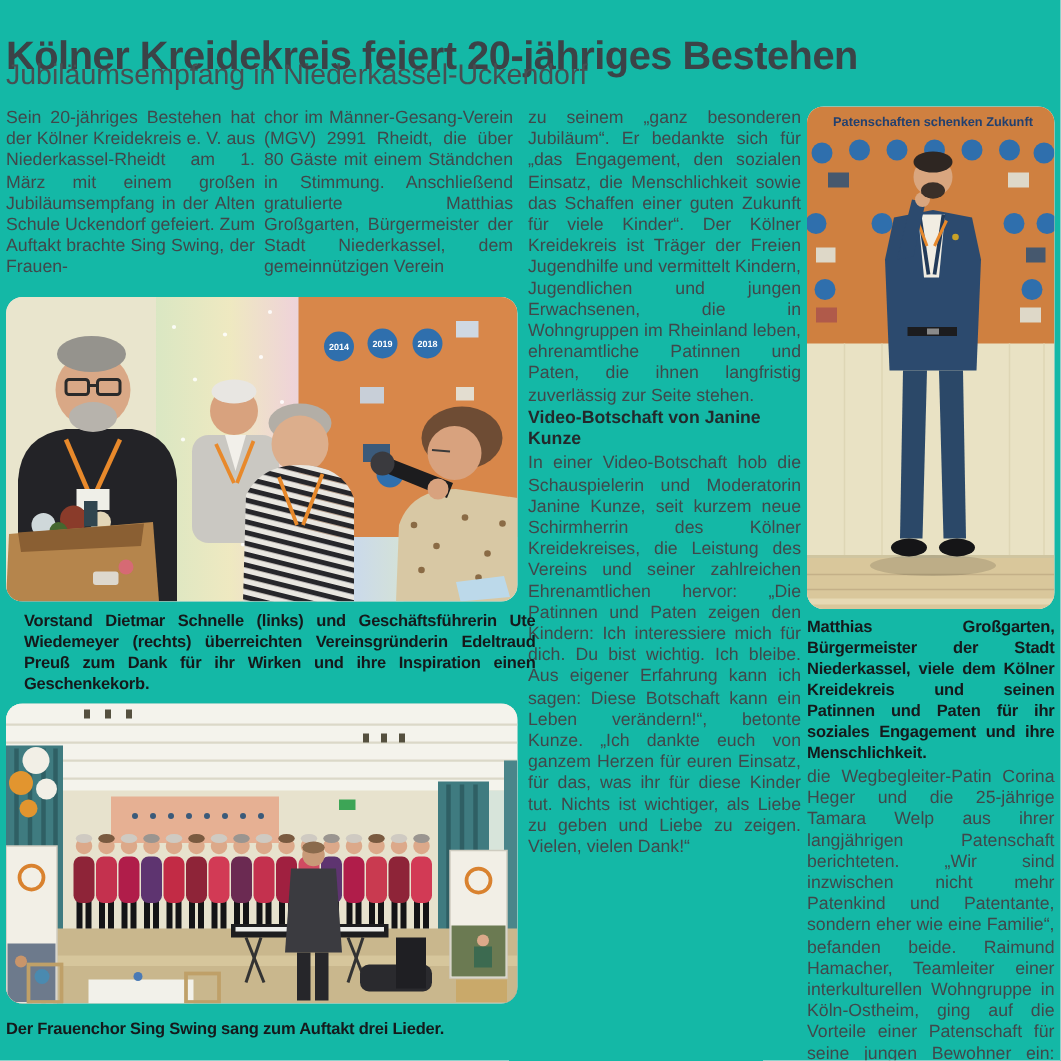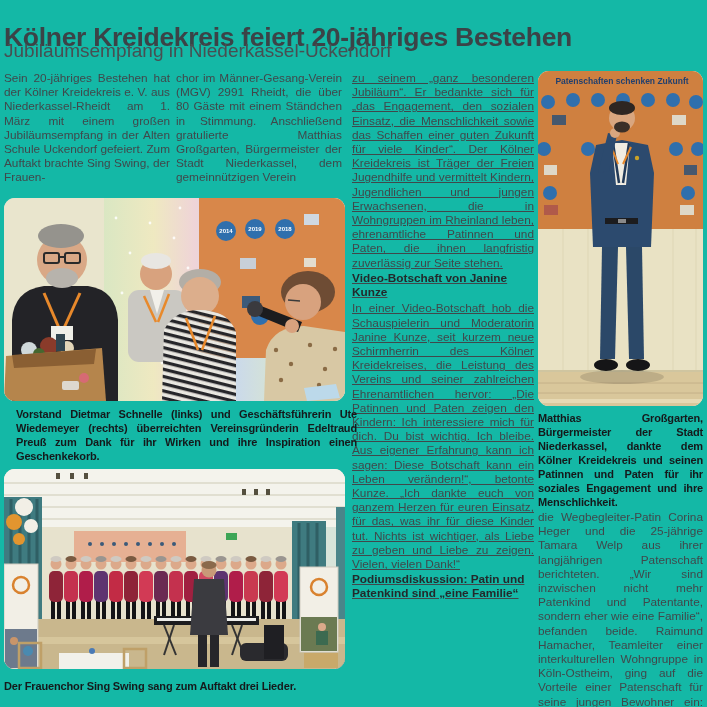--- a/index.html
+++ b/index.html
@@ -23,21 +23,21 @@
     color:#40484b;
   }
   .bodycol p{margin:0 0 0 0;}
   .bodycol p + p{margin-top:2px;}
   .colhead{
     font-weight:bold;color:#23292b;margin:10px 0 1px 0;text-align:left;
     line-height:13.8px;
   }
   .col1{left:4px;width:166px;}
   .col2{left:176px;width:166px;}
-  .col3{left:352px;width:182px;height:632px;text-decoration:underline;}
+  .col3{left:352px;width:182px;height:632px;}
   .col4text{position:absolute;left:538px;top:510px;width:165px;
     font-size:11.8px;line-height:14.2px;text-align:justify;color:#40484b;}
   .caption{
     position:absolute;font-size:11px;font-weight:bold;line-height:14px;
     letter-spacing:-0.15px;color:#15191b;text-align:justify;
   }
   .caption1{left:16px;top:407px;width:341px;}
   .caption2{left:4px;top:679px;width:341px;}
   .caption3{left:538px;top:411px;width:165px;}
   .photo{position:absolute;overflow:hidden;background:#ddd;border-radius:11px;}
@@ -59,21 +59,20 @@
   </div>
 
   <div class="bodycol col2">
     <p>chor im Männer-Gesang-Verein (MGV) 2991 Rheidt, die über 80 Gäste mit einem Ständchen in Stimmung. Anschließend gratulierte Matthias Großgarten, Bürgermeister der Stadt Niederkassel, dem gemeinnützigen Verein</p>
   </div>
 
   <div class="bodycol col3">
     <p>zu seinem „ganz besonderen Jubiläum“. Er bedankte sich für „das Engagement, den sozialen Einsatz, die Menschlichkeit sowie das Schaffen einer guten Zukunft für viele Kinder“. Der Kölner Kreidekreis ist Träger der Freien Jugendhilfe und vermittelt Kindern, Jugendlichen und jungen Erwachsenen, die in Wohngruppen im Rheinland leben, ehrenamtliche Patinnen und Paten, die ihnen langfristig zuverlässig zur Seite stehen.</p>
     <p class="colhead">Video-Botschaft von Janine Kunze</p>
     <p>In einer Video-Botschaft hob die Schauspielerin und Moderatorin Janine Kunze, seit kurzem neue Schirmherrin des Kölner Kreidekreises, die Leistung des Vereins und seiner zahlreichen Ehrenamtlichen hervor: „Die Patinnen und Paten zeigen den Kindern: Ich interessiere mich für dich. Du bist wichtig. Ich bleibe. Aus eigener Erfahrung kann ich sagen: Diese Botschaft kann ein Leben verändern!“, betonte Kunze. „Ich dankte euch von ganzem Herzen für euren Einsatz, für das, was ihr für diese Kinder tut. Nichts ist wichtiger, als Liebe zu geben und Liebe zu zeigen. Vielen, vielen Dank!“</p>
-    <p class="colhead">Podiumsdiskussion: Patin und Patenkind sind „eine Familie“</p>
   </div>
 
   <div class="photo photo1" role="img" aria-label="Übergabe eines Geschenkekorbs vor buntem Lichtervorhang und orangefarbenem Jubiläumsbanner">
     <svg width="341" height="203" viewBox="0 0 341 203">
       <defs>
         <linearGradient id="curt" x1="0" y1="0" x2="1" y2="0">
           <stop offset="0" stop-color="#d9e7c2"></stop>
             <stop offset="0.3" stop-color="#efe9c0"></stop>
           <stop offset="0.55" stop-color="#efd3d8"></stop>
             <stop offset="0.8" stop-color="#c9d9ec"></stop>
@@ -460,19 +459,19 @@
         <rect x="67" y="147" width="33" height="6" fill="#1c1c1e"></rect>
         <rect x="80" y="148" width="8" height="4" fill="#8a8a8a"></rect>
         <polygon points="64,176 80,176 77,288 62,288" fill="#2b4868"></polygon>
         <polygon points="88,176 104,176 106,288 91,288" fill="#2b4868"></polygon>
         <ellipse cx="68" cy="294" rx="12" ry="6" fill="#151517"></ellipse>
         <ellipse cx="100" cy="294" rx="12" ry="6" fill="#151517"></ellipse>
       </g>
     </svg>
   </div>
 
-  <div class="caption caption3">Matthias Großgarten, Bürgermeister der Stadt Niederkassel, dankte dem Kölner Kreidekreis und seinen Patinnen und Paten für ihr soziales Engagement und ihre Menschlichkeit.</div>
+  <div class="caption caption3">Matthias Großgarten, Bürgermeister der Stadt Niederkassel, viele dem Kölner Kreidekreis und seinen Patinnen und Paten für ihr soziales Engagement und ihre Menschlichkeit.</div>
 
   <div class="col4text">
     <p style="margin:0">die Wegbegleiter-Patin Corina Heger und die 25-jährige Tamara Welp aus ihrer langjährigen Patenschaft berichteten. „Wir sind inzwischen nicht mehr Patenkind und Patentante, sondern eher wie eine Familie“, befanden beide. Raimund Hamacher, Teamleiter einer interkulturellen Wohngruppe in Köln-Ostheim, ging auf die Vorteile einer Patenschaft für seine jungen Bewohner ein: „Die</p>
   </div>
 
 </div>
 
 </body></html>

